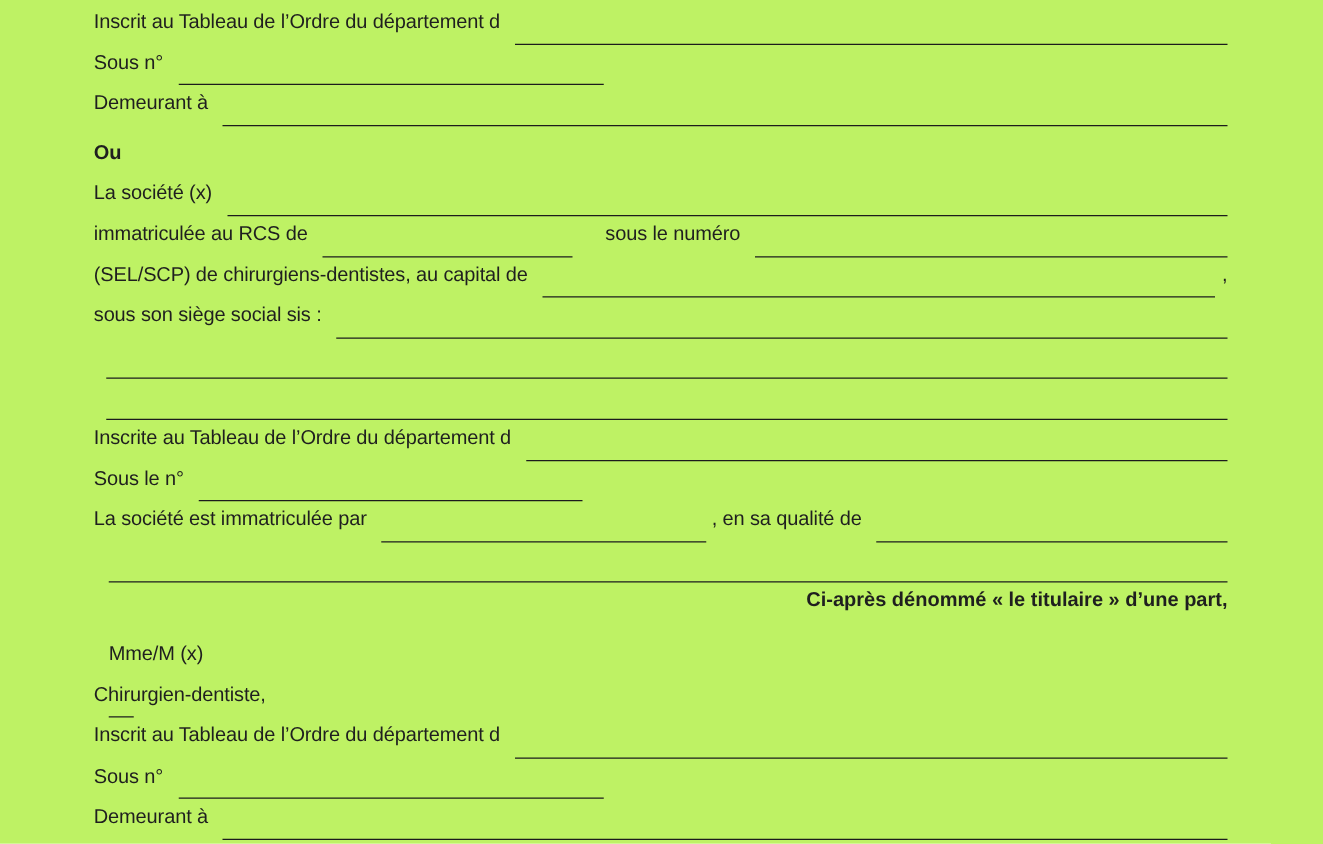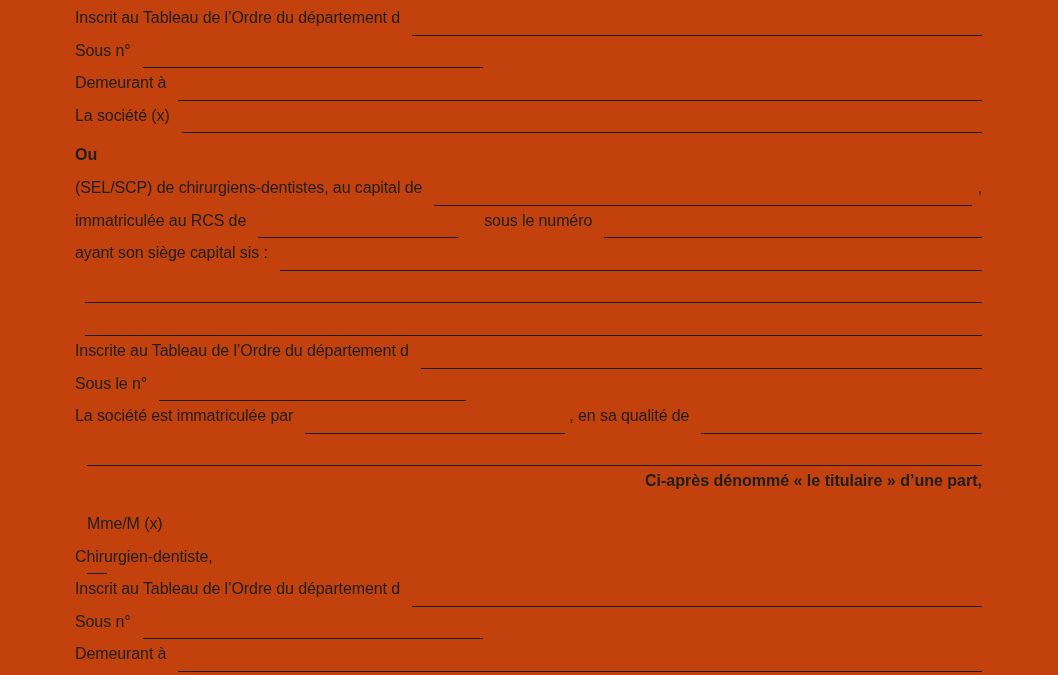--- a/index.html
+++ b/index.html
@@ -12,21 +12,21 @@
     height: 675px;
     overflow: hidden;
     font-family: "Liberation Sans", "DejaVu Sans", sans-serif;
     color: #1f1f1f;
   }
   .doc {
     box-sizing: border-box;
     width: 1058px;
     height: 675px;
     padding: 2px 76px 0 75px;
-    background: #c2410c;
+    background: #bef264;
   }
   .row {
     display: flex;
     align-items: baseline;
     height: 32.6px;
     font-size: 16px;
     letter-spacing: -0.1px;
   }
   .row > span {
     line-height: 32.6px;
@@ -57,40 +57,40 @@
       <span class="blank fill">&nbsp;</span>
     </div>
     <div class="row">
       <span class="seg-text">Sous n°</span>
       <span class="blank" style="width: 340px;">&nbsp;</span>
     </div>
     <div class="row">
       <span class="seg-text">Demeurant à</span>
       <span class="blank fill">&nbsp;</span>
     </div>
-    <div class="row">
-      <span class="seg-text">La société (x)</span>
-      <span class="blank fill">&nbsp;</span>
-    </div>
     <div class="row" style="margin-top: 7px;">
       <span class="seg-text bold">Ou</span>
     </div>
     <div class="row">
-      <span class="seg-text">(SEL/SCP) de chirurgiens-dentistes, au capital de</span>
+      <span class="seg-text">La société (x)</span>
       <span class="blank fill">&nbsp;</span>
-      <span class="seg-text" style="margin-left: 6px;">,</span>
     </div>
     <div class="row">
       <span class="seg-text">immatriculée au RCS de</span>
       <span class="blank" style="width: 200px;">&nbsp;</span>
       <span class="seg-text" style="margin-left: 26px;">sous le numéro</span>
       <span class="blank fill">&nbsp;</span>
     </div>
     <div class="row">
-      <span class="seg-text">ayant son siège capital sis :</span>
+      <span class="seg-text">(SEL/SCP) de chirurgiens-dentistes, au capital de</span>
+      <span class="blank fill">&nbsp;</span>
+      <span class="seg-text" style="margin-left: 6px;">,</span>
+    </div>
+    <div class="row">
+      <span class="seg-text">sous son siège social sis :</span>
       <span class="blank fill">&nbsp;</span>
     </div>
     <div class="row" style="padding-left: 10px;">
       <span class="blank fill" style="margin-left: 0px;">&nbsp;</span>
     </div>
     <div class="row" style="padding-left: 10px;">
       <span class="blank fill" style="margin-left: 0px;">&nbsp;</span>
     </div>
     <div class="row">
       <span class="seg-text">Inscrite au Tableau de l’Ordre du département d</span>

